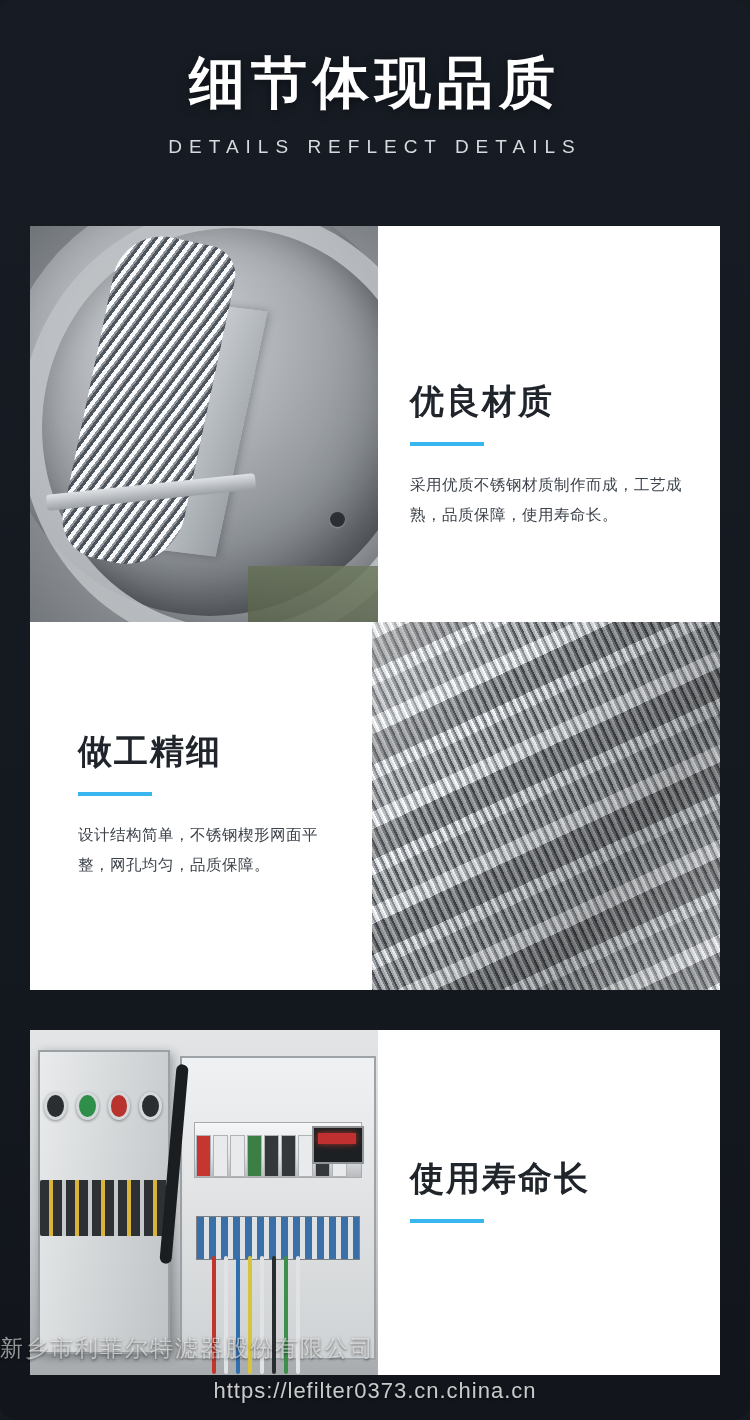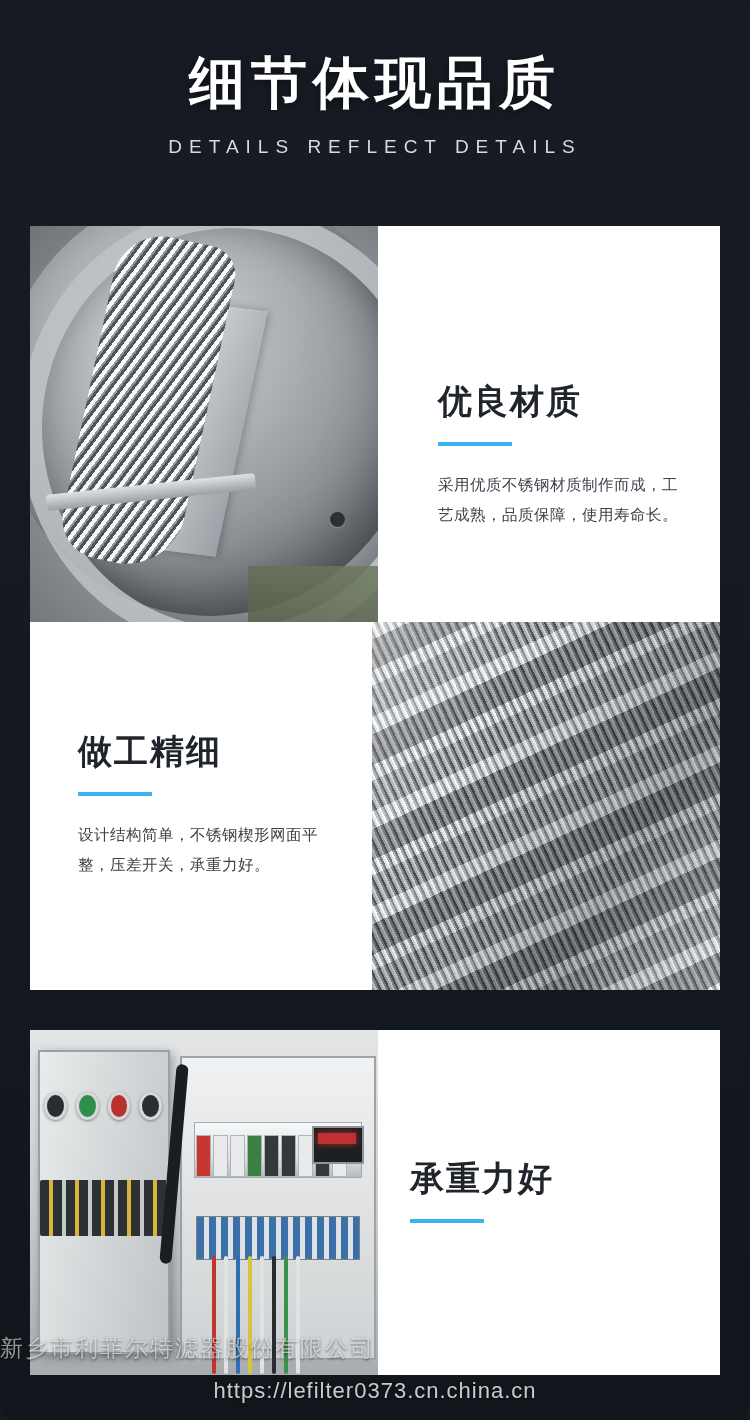--- a/index.html
+++ b/index.html
@@ -48,21 +48,21 @@
 
   
   .card {
     position: absolute;
     left: 30px;
     width: 690px;
     background: #ffffff;
     display: flex;
     overflow: hidden;
   }
-  .card-1 { top: 226px; height: 460px; gap: 28px; }
+  .card-1 { top: 226px; height: 460px; }
   .card-2 { top: 622px; height: 368px; }
   .card-3 { top: 1030px; height: 345px; }
 
   .photo {
     position: relative;
     overflow: hidden;
     flex: none;
   }
   .text-pane {
     flex: 1;
@@ -382,21 +382,21 @@
       <div class="card-title">优良材质</div>
       <div class="rule"></div>
       <div class="card-desc">采用优质不锈钢材质制作而成，工艺成熟，品质保障，使用寿命长。</div>
     </div>
   </div>
 
   <div class="card card-2">
     <div class="text-pane left-pad">
       <div class="card-title">做工精细</div>
       <div class="rule"></div>
-      <div class="card-desc">设计结构简单，不锈钢楔形网面平整，压差开关，承重力好。</div>
+      <div class="card-desc">设计结构简单，不锈钢楔形网面平整，网孔均匀，品质保障。</div>
     </div>
     <div class="photo photo-2">
       <div class="wedge"></div>
       <div class="wedge-bands"></div>
       <div class="wedge-shine"></div>
     </div>
   </div>
 
   <div class="card card-3">
     <div class="photo photo-3">
@@ -431,21 +431,21 @@
         <div class="wire" style="left:18px;background:#e0e2e4;"></div>
         <div class="wire" style="left:30px;background:#2f6fb0;"></div>
         <div class="wire" style="left:42px;background:#d8c33a;"></div>
         <div class="wire" style="left:54px;background:#e0e2e4;"></div>
         <div class="wire" style="left:66px;background:#2a2d30;"></div>
         <div class="wire" style="left:78px;background:#3d8f4c;"></div>
         <div class="wire" style="left:90px;background:#e0e2e4;"></div>
       </div>
     </div>
     <div class="text-pane">
-      <div class="card-title">承重力好</div>
+      <div class="card-title">使用寿命长</div>
       <div class="rule"></div>
     </div>
   </div>
 
   <div class="watermark-cn">新乡市利菲尔特滤器股份有限公司</div>
   <div class="watermark-url">https://lefilter0373.cn.china.cn</div>
 
 </div>
 
 </body></html>

